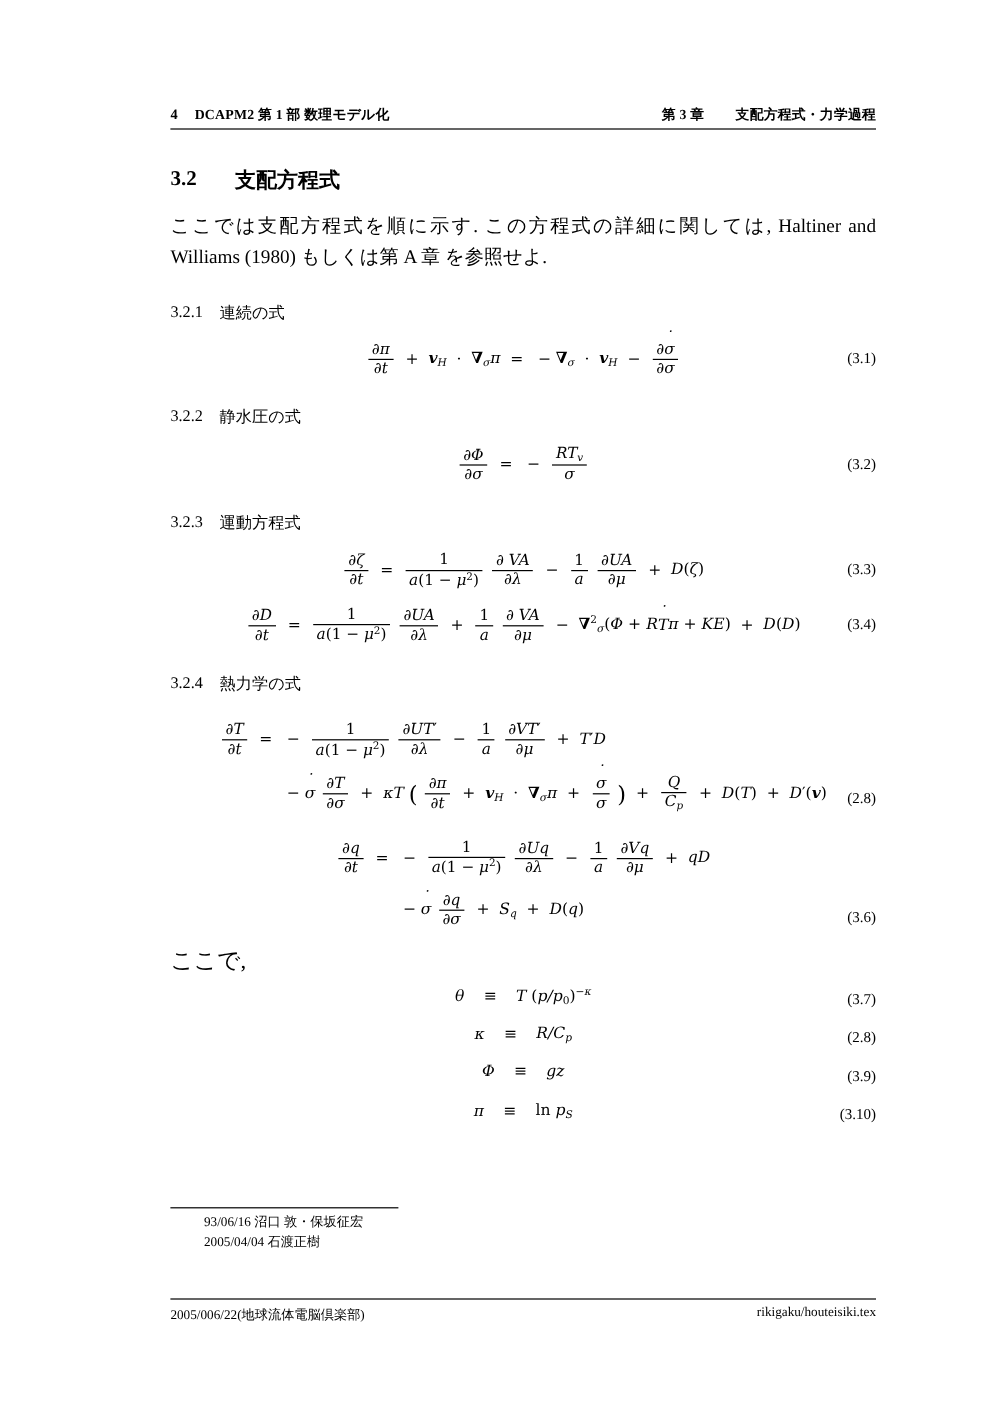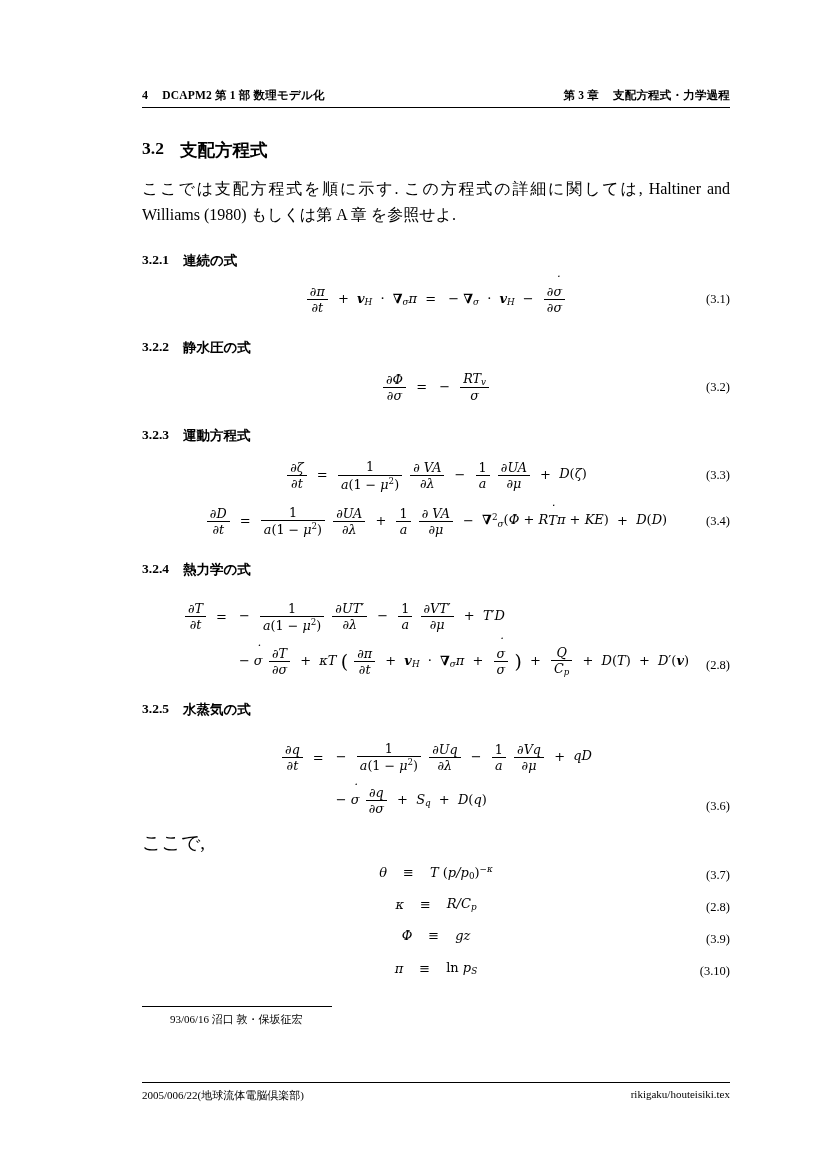--- a/index.html
+++ b/index.html
@@ -34,33 +34,33 @@
     justify-content: space-between;
     align-items: flex-end;
     font-size: 11.5px;
     font-weight: bold;
     padding-bottom: 4px;
     border-bottom: 1.1px solid #000;
     letter-spacing: 0.2px;
   }
   .runhead .left { display: flex; gap: 14px; align-items: flex-end; }
   .runhead .pageno { font-size: 12px; }
-  .runhead .right { display: flex; gap: 14px; align-items: flex-end; }
+  .runhead .right { display: flex; gap: 26px; align-items: flex-end; }
 
   
   h2.sec {
     font-size: 17.5px;
     font-weight: bold;
     margin: 30px 0 14px 0;
     display: flex;
-    gap: 16px;
+    gap: 32px;
   }
   h3.subsec {
     font-size: 13.5px;
-    font-weight: bold;
+    font-weight: normal;
     margin: 24px 0 8px 0;
     display: flex;
     gap: 14px;
   }
   p.body {
     font-size: 16px;
     line-height: 1.62;
     margin: 0 0 6px 0;
     text-align: justify;
   }
@@ -326,24 +326,20 @@
             <span class="op">+</span>
             <span class="cal">D</span>(<span class="mi">T</span>)
             <span class="op">+</span>
             <span class="cal">D</span>′(<span class="bi">v</span>)
           </span>
         </span>
       </div>
       <div class="eqtag bottomtag" style="bottom:4px;">(2.8)</div>
     </div>
 
-    <h3 class="subsec">
-      <span>3.2.5</span>
-      <span>水蒸気の式</span>
-    </h3>
 
     <div class="eqrow" style="margin:22px 0 10px 0;">
       <div class="eqbody">
         <span class="aligned">
           <span class="c1">
             <span class="frac"><span class="num"><span class="mi">∂q</span></span><span class="den"><span class="mi">∂t</span></span></span>
           </span>
           <span class="c2">=</span>
           <span class="c3">
             <span class="op">−</span>
@@ -414,20 +410,21 @@
         </span>
       </div>
       <div class="eqtag">(3.10)</div>
     </div>
 
   </div>
 
   <div class="footnote-area">
     <div class="fnrule"></div>
     <div class="fn-line">93/06/16 沼口 敦・保坂征宏</div>
+    <div class="fn-line">2005/04/04 石渡正樹</div>
   </div>
 
   <div class="footer">
     <span>2005/006/22(地球流体電脳倶楽部)</span>
     <span class="mono">rikigaku/houteisiki.tex</span>
   </div>
 
 </div>
 
 </body></html>

